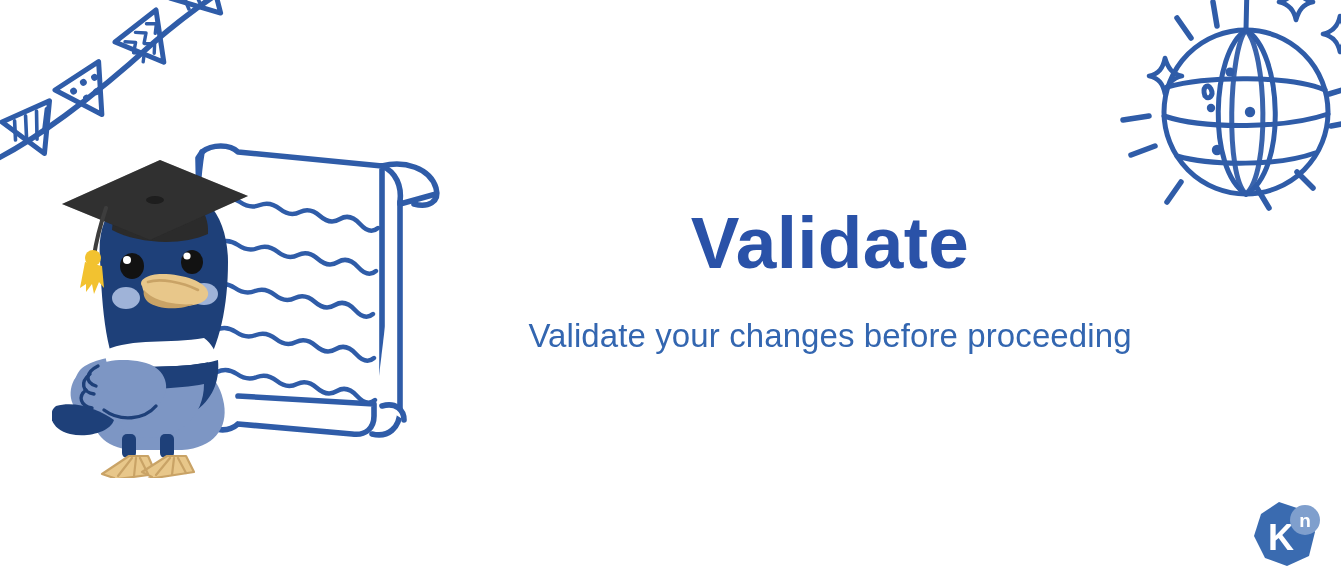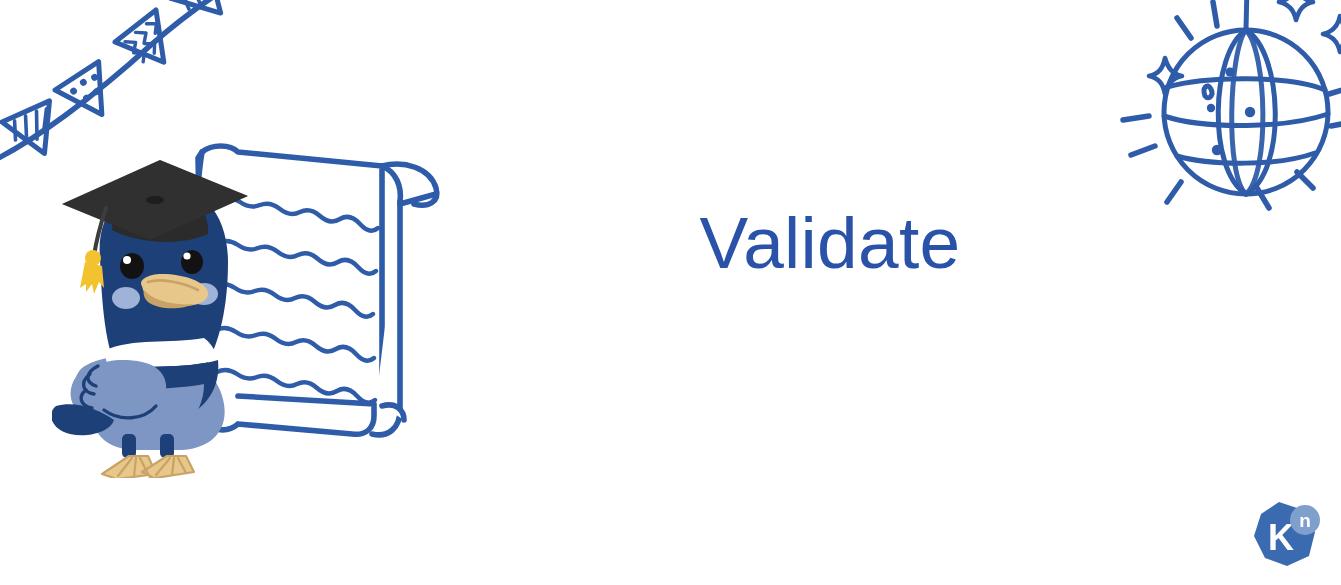--- a/index.html
+++ b/index.html
@@ -31,21 +31,21 @@
   #text-block {
     position: absolute;
     left: 470px;
     top: 205px;
     width: 720px;
     text-align: center;
   }
   #page-title {
     font-family: "Liberation Sans", sans-serif;
     font-size: 73px;
-    font-weight: 400;
+    font-weight: 700;
     line-height: 1.04;
     letter-spacing: 0.3px;
     color: #2a52a8;
     margin: 0;
   }
   #page-subtitle {
     font-family: "Liberation Sans", sans-serif;
     font-size: 33px;
     font-weight: 400;
     line-height: 1.2;
@@ -256,20 +256,21 @@
         <g fill="#f2c230">
           <circle cx="41" cy="120" r="8"></circle>
           <path d="M33 124 L 28 150 L 34 146 L 34 154 L 40 146 L 42 156 L 47 144 L 52 150 L 50 128 Z"></path>
         </g>
       </g>
     </g>
   </svg>
 
   <div id="text-block">
     <h1 id="page-title">Validate</h1>
+    <p id="page-subtitle">Validate your changes before proceeding</p>
   </div>
 
   <svg id="logo" viewBox="0 0 76 76" xmlns="http://www.w3.org/2000/svg">
 
     <polygon points="30,2 54,10 66,32 60,56 38,66 16,58 5,36 12,14" fill="#3a6bb0"></polygon>
     <text x="32" y="50" text-anchor="middle" font-family="Liberation Sans, sans-serif" font-size="36" font-weight="700" fill="#ffffff">K</text>
 
     <circle cx="56" cy="20" r="15" fill="#7f9fcd"></circle>
     <text x="56" y="27" text-anchor="middle" font-family="Liberation Sans, sans-serif" font-size="19" font-weight="600" fill="#ffffff">n</text>
   </svg>

